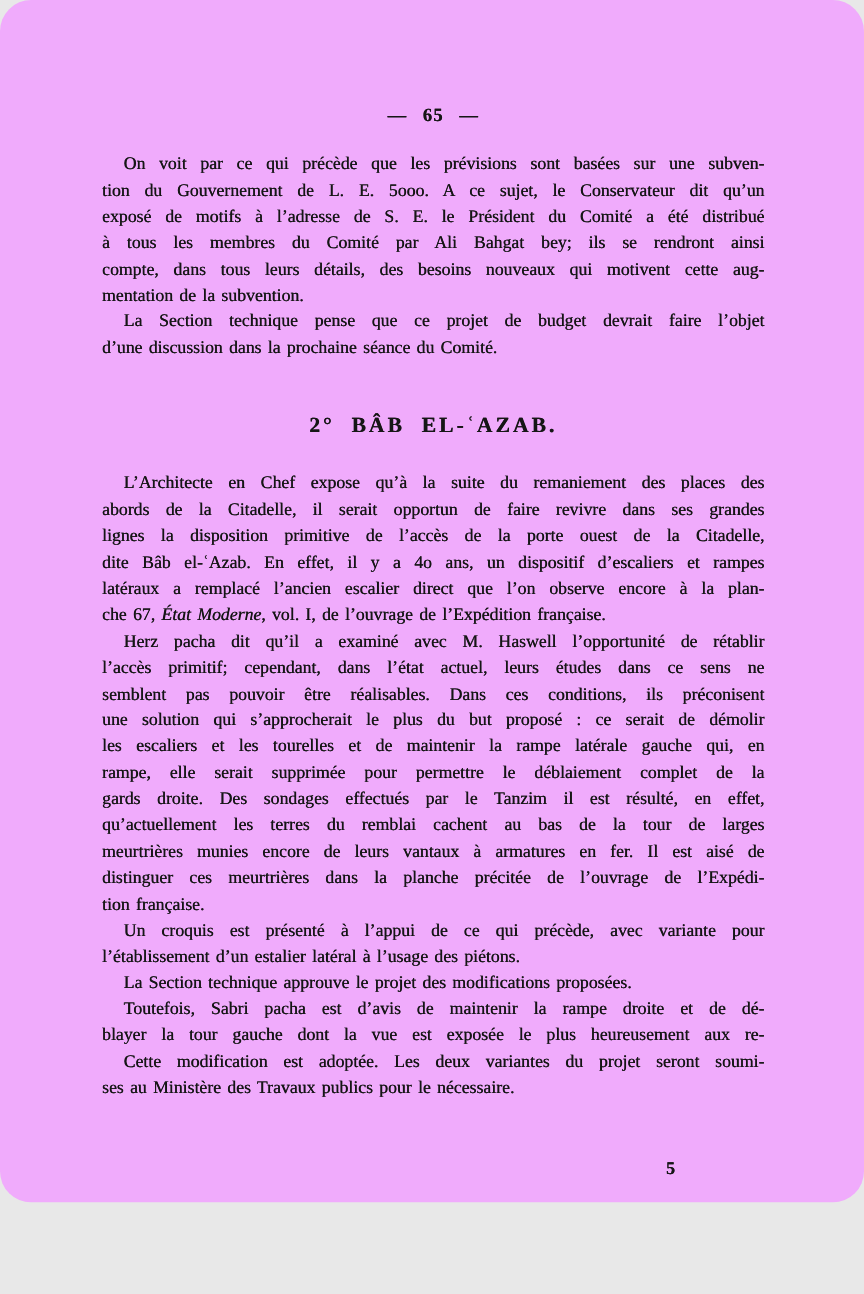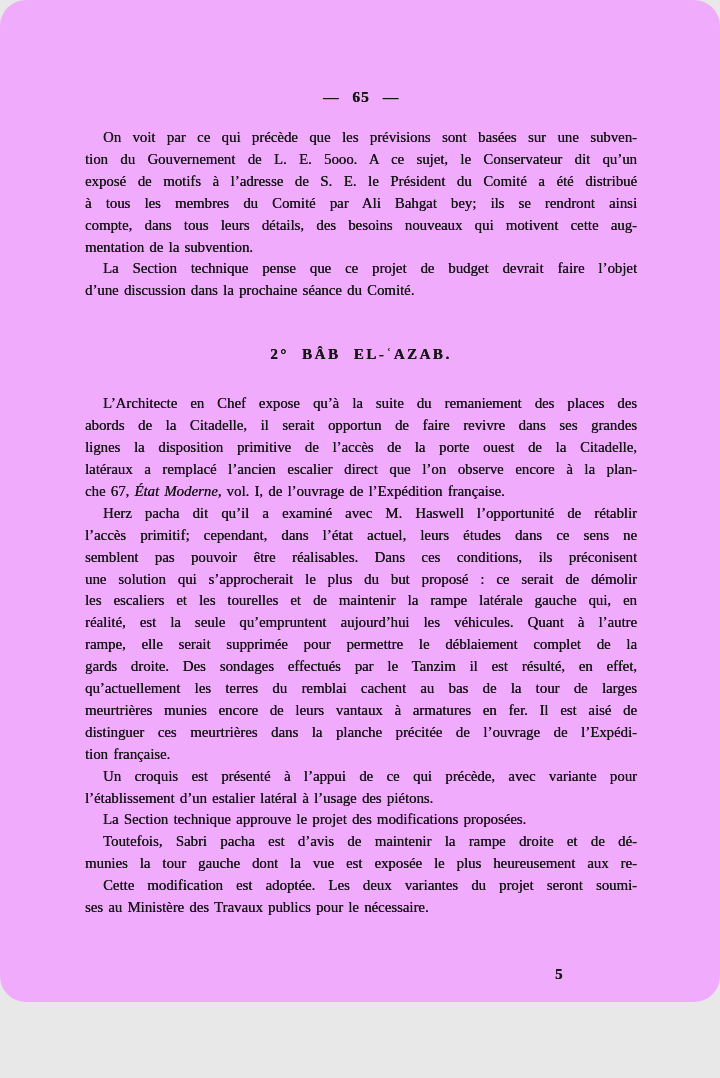--- a/index.html
+++ b/index.html
@@ -48,21 +48,21 @@
   }
   .line.first {
     text-indent: 18px;
   }
   .line.last {
     text-align-last: left;
   }
   .heading {
     text-align: center;
     font-weight: bold;
-    font-size: 15px;
+    font-size: 18px;
     letter-spacing: 2.5px;
     word-spacing: 7px;
     line-height: 16px;
     margin-top: 44px;
     margin-bottom: 31px;
     text-align-last: center;
   }
   .italic {
     font-style: italic;
   }
@@ -92,47 +92,47 @@
         </div>
         <div class="para">
           <div class="line first">La Section technique pense que ce projet de budget devrait faire l’objet</div>
           <div class="line last">d’une discussion dans la prochaine séance du Comité.</div>
         </div>
         <div class="heading">2° BÂB EL-ʿAZAB.</div>
         <div class="para">
           <div class="line first">L’Architecte en Chef expose qu’à la suite du remaniement des places des</div>
           <div class="line">abords de la Citadelle, il serait opportun de faire revivre dans ses grandes</div>
           <div class="line">lignes la disposition primitive de l’accès de la porte ouest de la Citadelle,</div>
+          <div class="line">dite Bâb el-ʿAzab. En effet, il y a 4o ans, un dispositif d’escaliers et rampes</div>
           <div class="line">latéraux a remplacé l’ancien escalier direct que l’on observe encore à la plan-</div>
           <div class="line last"><span>che 67, </span><span class="italic">État Moderne</span><span>, vol. I, de l’ouvrage de l’Expédition française.</span></div>
         </div>
         <div class="para">
           <div class="line first">Herz pacha dit qu’il a examiné avec M. Haswell l’opportunité de rétablir</div>
           <div class="line">l’accès primitif; cependant, dans l’état actuel, leurs études dans ce sens ne</div>
           <div class="line">semblent pas pouvoir être réalisables. Dans ces conditions, ils préconisent</div>
           <div class="line">une solution qui s’approcherait le plus du but proposé : ce serait de démolir</div>
           <div class="line">les escaliers et les tourelles et de maintenir la rampe latérale gauche qui, en</div>
-          <div class="line">réalité, est la seule qu’empruntent aujourd’hui les véhicules. Quant à l’autre</div>
           <div class="line">rampe, elle serait supprimée pour permettre le déblaiement complet de la</div>
           <div class="line">gards droite. Des sondages effectués par le Tanzim il est résulté, en effet,</div>
           <div class="line">qu’actuellement les terres du remblai cachent au bas de la tour de larges</div>
           <div class="line">meurtrières munies encore de leurs vantaux à armatures en fer. Il est aisé de</div>
           <div class="line">distinguer ces meurtrières dans la planche précitée de l’ouvrage de l’Expédi-</div>
           <div class="line last">tion française.</div>
         </div>
         <div class="para">
           <div class="line first">Un croquis est présenté à l’appui de ce qui précède, avec variante pour</div>
           <div class="line last">l’établissement d’un estalier latéral à l’usage des piétons.</div>
         </div>
         <div class="para">
           <div class="line first last">La Section technique approuve le projet des modifications proposées.</div>
         </div>
         <div class="para">
           <div class="line first">Toutefois, Sabri pacha est d’avis de maintenir la rampe droite et de dé-</div>
-          <div class="line">munies la tour gauche dont la vue est exposée le plus heureusement aux re-</div>
+          <div class="line">blayer la tour gauche dont la vue est exposée le plus heureusement aux re-</div>
         </div>
         <div class="para">
           <div class="line first">Cette modification est adoptée. Les deux variantes du projet seront soumi-</div>
           <div class="line last">ses au Ministère des Travaux publics pour le nécessaire.</div>
         </div>
       </div>
   </div>
   <div class="signature-mark">5</div>
 </div>
 

